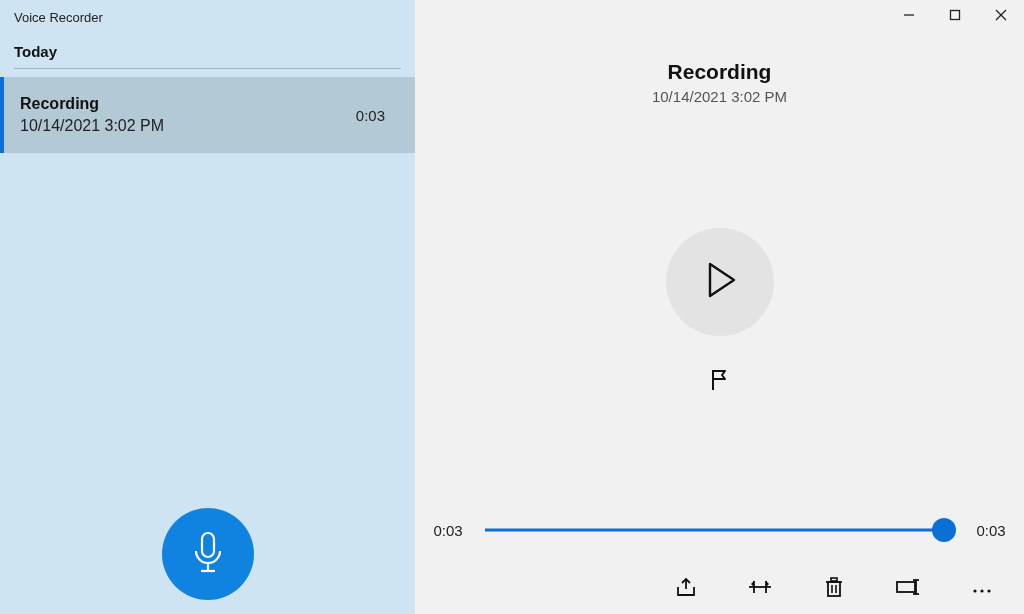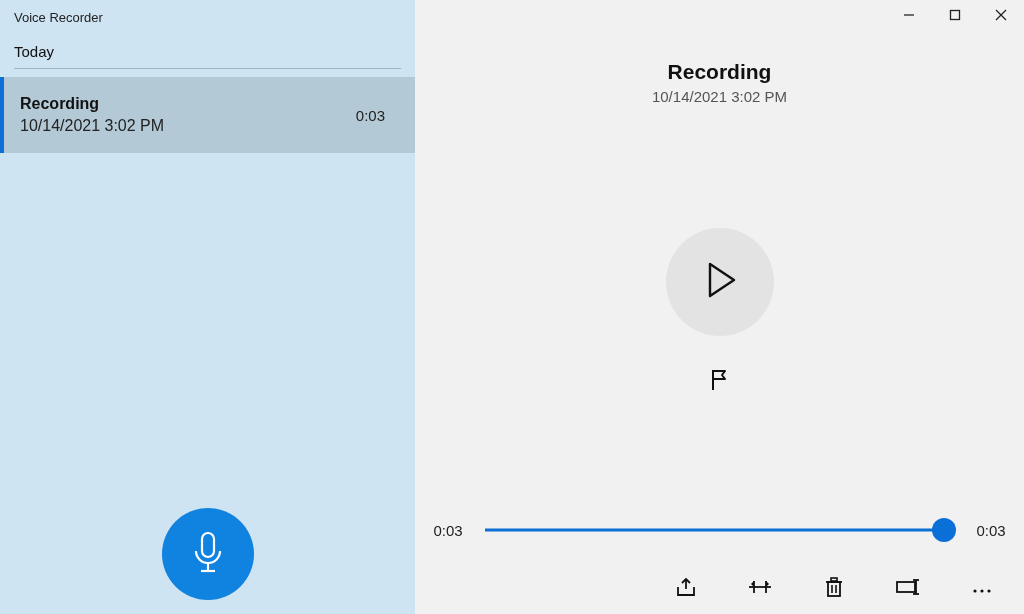--- a/index.html
+++ b/index.html
@@ -1,21 +1,21 @@
 <!DOCTYPE html>
 <html><head>
   <meta charset="utf-8">
   <style>
     * { margin:0; padding:0; box-sizing:border-box; font-family:"Segoe UI",Arial,sans-serif; }
     html,body { width:1024px; height:614px; overflow:hidden; background:#f0f0f0; }
     .window { display:flex; width:1024px; height:614px; }
     
     .sidebar { width:415px; height:100%; background:#cfe4f2; display:flex; flex-direction:column; position:relative; }
     .sidebar-title { font-size:13px; color:#222; padding:10px 14px 18px 14px; }
-    .section-header { font-size:15px; font-weight:400; color:#111; padding:0 14px 8px 14px; }
+    .section-header { font-size:15px; font-weight:700; color:#111; padding:0 14px 8px 14px; }
     .section-rule { border:0; border-top:1px solid #9eb6c4; margin:0 14px 0 14px; }
     .rec-list { padding-top:8px; }
     .rec-item { background:#b3c9d6; display:flex; align-items:center; justify-content:space-between; padding:18px 30px 18px 20px; position:relative; }
     .rec-item::before { content:""; position:absolute; left:0; top:0; bottom:0; width:4px; background:#0a6fd6; }
     .rec-meta { display:flex; flex-direction:column; gap:4px; }
     .rec-title { font-size:16px; font-weight:600; color:#111; }
     .rec-date  { font-size:16px; color:#222; }
     .rec-dur   { font-size:15px; color:#222; }
     .record-btn { position:absolute; left:50%; transform:translateX(-50%); bottom:14px; width:92px; height:92px; border-radius:50%; background:#1082e0; display:flex; align-items:center; justify-content:center; cursor:pointer; }
     .record-btn svg { display:block; }

